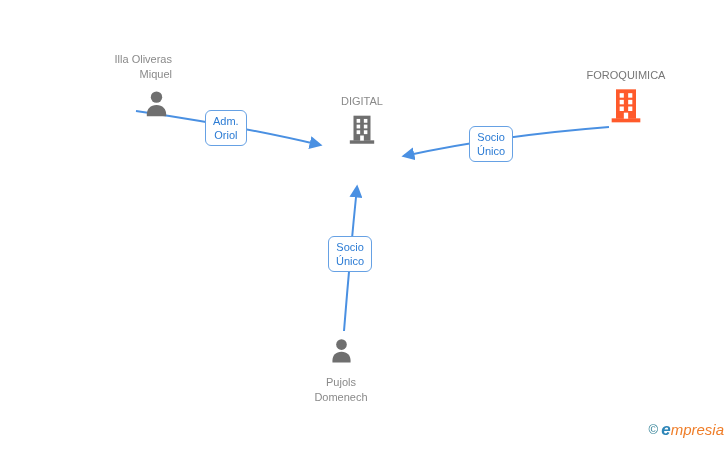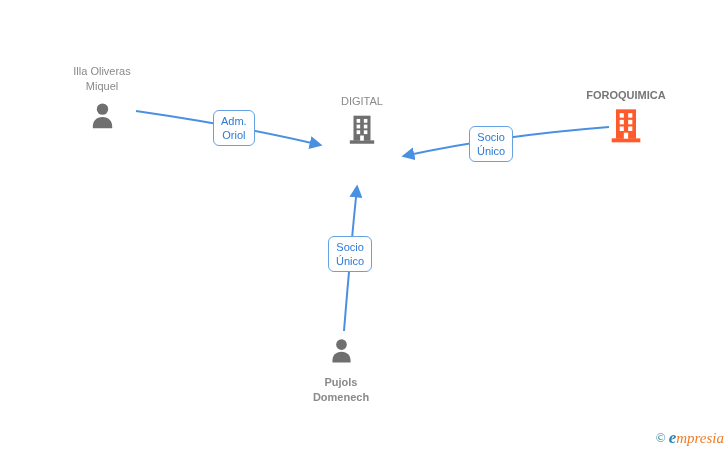--- a/index.html
+++ b/index.html
@@ -5,37 +5,37 @@
   html,body{margin:0;padding:0;background:#ffffff;}
   .canvas{
     position:relative;width:728px;height:450px;background:#ffffff;overflow:hidden;
     font-family:"Liberation Sans", sans-serif;
   }
   svg.edges{position:absolute;left:0;top:0;width:728px;height:450px;}
   svg.edges path.edge{fill:none;stroke:#4a90e2;stroke-width:2;}
 
   .node{position:absolute;width:140px;text-align:center;cursor:pointer;}
   .node .nlabel{font-size:11px;line-height:15px;color:#8a8a8a;}
-  .node.company-highlight .nlabel{font-weight:bold;color:#767676;margin-top:20px;}
+  .node.company-highlight .nlabel{font-weight:normal;color:#767676;}
   .node .icon{display:inline-block;}
   .icon-person svg{width:31px;height:31px;}
   .icon-person .glyph{fill:#6f6f6f;}
   .icon-building svg{width:34px;height:34px;}
   .icon-building .glyph{fill:#6f6f6f;}
   .node.company-highlight .icon-building svg{width:40px;height:40px;}
   .node.company-highlight .icon-building .glyph{fill:#ff5a2b;}
 
   .edge-label{
     position:absolute;background:#ffffff;border:1.5px solid #66a1e4;border-radius:6px;
     padding:3px 7px;font-size:11px;line-height:14px;color:#2b7bd4;text-align:center;
   }
 
   .footer{
-    position:absolute;right:4px;bottom:2px;white-space:nowrap;
-    font-family:Liberation Serif, serif;
+    position:absolute;right:4px;bottom:10px;white-space:nowrap;
+    font-family:Liberation Sans, sans-serif;
   }
   .footer .copy{color:#2e7f95;font-size:13px;font-style:normal;vertical-align:1px;margin-right:3px;}
   .footer .brand-e{color:#2e86b8;font-size:17px;font-style:italic;font-weight:bold;}
   .footer .brand-rest{color:#ef7d28;font-size:15px;font-style:italic;}
 </style>
 </head>
 <body>
 
 <div class="canvas">
 
@@ -43,21 +43,21 @@
     <defs>
       <marker id="arrow" viewBox="0 0 10 10" refX="8" refY="5" markerWidth="13" markerHeight="13" markerUnits="userSpaceOnUse" orient="auto">
         <path d="M0,0 L10,5 L0,10 z" fill="#4a90e2"></path>
       </marker>
     </defs>
     <path class="edge" d="M136,111 Q240,126 320,145" marker-end="url(#arrow)"></path>
     <path class="edge" d="M609,127 Q495,136 404,156" marker-end="url(#arrow)"></path>
     <path class="edge" d="M344,331 Q350,256 357,187" marker-end="url(#arrow)"></path>
   </svg>
 
-  <div class="node person" style="left:32px;top:64px;">
+  <div class="node person" style="left:32px;top:52px;text-align:right;">
     <div class="nlabel">
       <div>Illa Oliveras</div>
       <div>Miquel</div>
     </div>
     <span class="icon icon-person" style="margin-top:7px;">
       <svg viewBox="0 0 24 24">
         <circle class="glyph" cx="12" cy="6.3" r="4.4"></circle>
         <path class="glyph" d="M12,12.3 c-4.7,0 -7.5,3.2 -7.5,7.2 V21 h15 v-1.5 c0,-4 -2.8,-7.2 -7.5,-7.2 z"></path>
       </svg>
     </span>
@@ -94,34 +94,34 @@
         <rect x="13.3" y="4.9" width="2.5" height="2.7" fill="#ffffff"></rect>
         <rect x="8.2" y="8.9" width="2.5" height="2.7" fill="#ffffff"></rect>
         <rect x="13.3" y="8.9" width="2.5" height="2.7" fill="#ffffff"></rect>
         <rect x="8.2" y="12.9" width="2.5" height="2.7" fill="#ffffff"></rect>
         <rect x="13.3" y="12.9" width="2.5" height="2.7" fill="#ffffff"></rect>
         <rect x="10.7" y="16.6" width="2.6" height="3.6" fill="#ffffff"></rect>
       </svg>
     </span>
   </div>
 
-  <div class="node person" style="left:271px;top:337px;font-weight:bold;">
+  <div class="node person" style="left:271px;top:337px;">
     <span class="icon icon-person" style="width:29px;">
       <svg viewBox="0 0 24 24" style="width:29px;height:29px;">
         <circle class="glyph" cx="12" cy="6.3" r="4.4"></circle>
         <path class="glyph" d="M12,12.3 c-4.7,0 -7.5,3.2 -7.5,7.2 V21 h15 v-1.5 c0,-4 -2.8,-7.2 -7.5,-7.2 z"></path>
       </svg>
     </span>
     <div class="nlabel" style="margin-top:5px;">
       <div>Pujols</div>
       <div>Domenech</div>
     </div>
   </div>
 
-  <div class="edge-label" style="left:213px;top:110px;">
+  <div class="edge-label" style="left:205px;top:110px;">
     <div>Adm.</div>
     <div>Oriol</div>
   </div>
 
   <div class="edge-label" style="left:469px;top:126px;">
     <div>Socio</div>
     <div>Único</div>
   </div>
 
   <div class="edge-label" style="left:328px;top:236px;">

